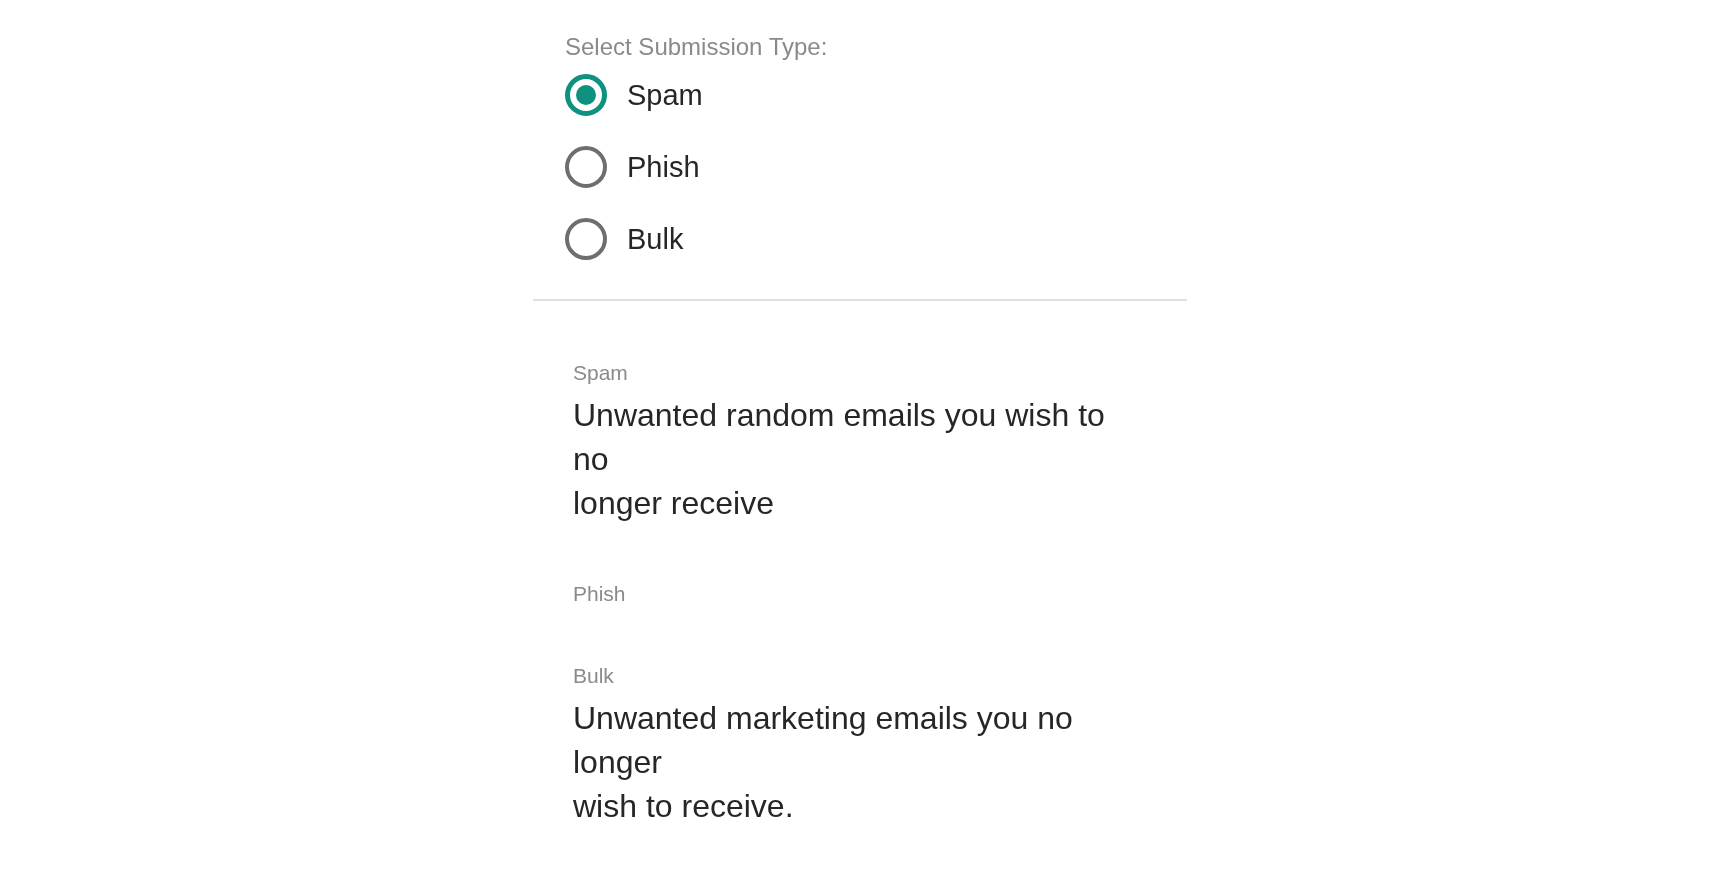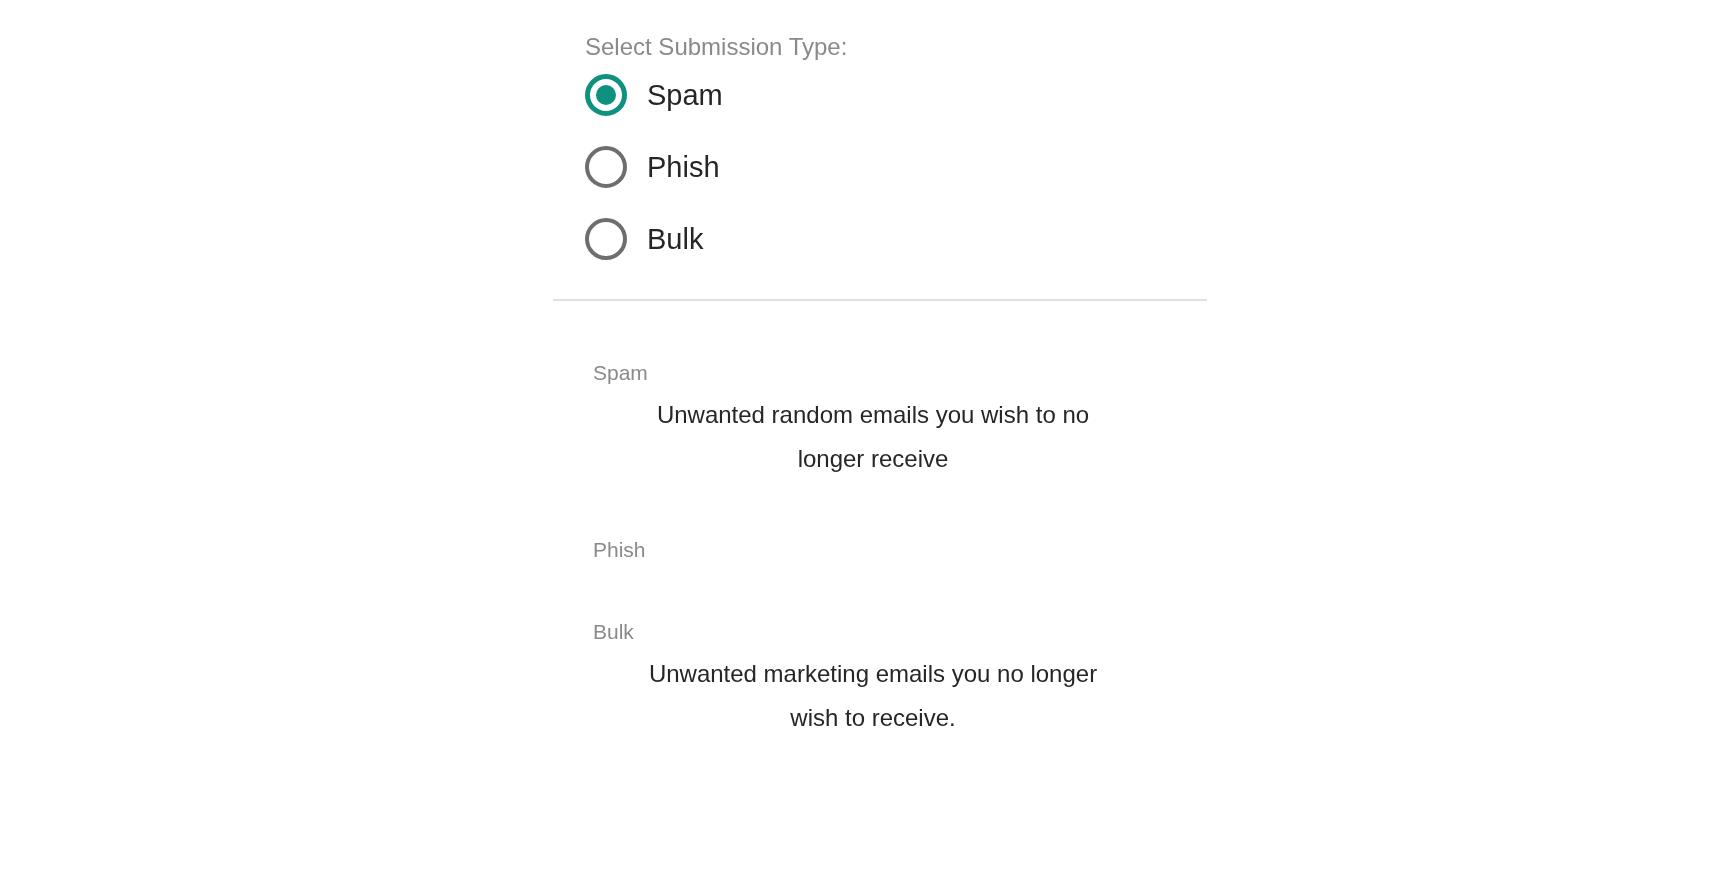--- a/index.html
+++ b/index.html
@@ -7,21 +7,20 @@
     padding: 0;
     background: #ffffff;
     font-family: "Liberation Sans", sans-serif;
   }
   .canvas {
     position: relative;
     width: 1390px;
     height: 886px;
     background: #ffffff;
     overflow: hidden;
-    margin-left: 20px;
   }
   .panel {
     position: absolute;
     left: 533px;
     top: 0;
     width: 654px;
   }
   .form-label {
     margin: 32px 0 0 32px;
     font-size: 24px;
@@ -80,26 +79,25 @@
     margin-bottom: 55px;
   }
   .desc-section:last-child { margin-bottom: 0; }
   .desc-term {
     font-size: 21px;
     line-height: 27px;
     color: var(--label-gray, #8a8a8a);
     margin-bottom: 7px;
   }
   .desc-definition {
-    font-size: 24px;
+    font-size: 32px;
     line-height: 44px;
     color: var(--text-dark, #262626);
     white-space: pre-line;
     max-width: 560px;
-    text-align: center;
   }
 </style>
 </head>
 <body>
 
 <div class="canvas">
   <div class="panel">
 
     <div class="form-label">Select Submission Type:</div>
 

